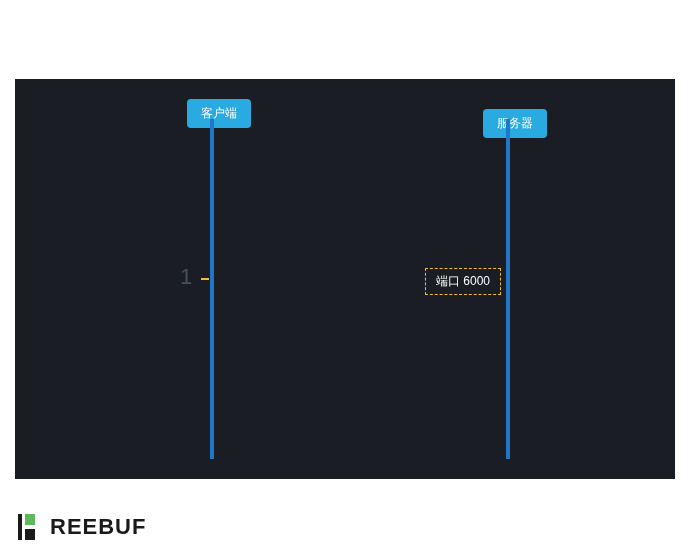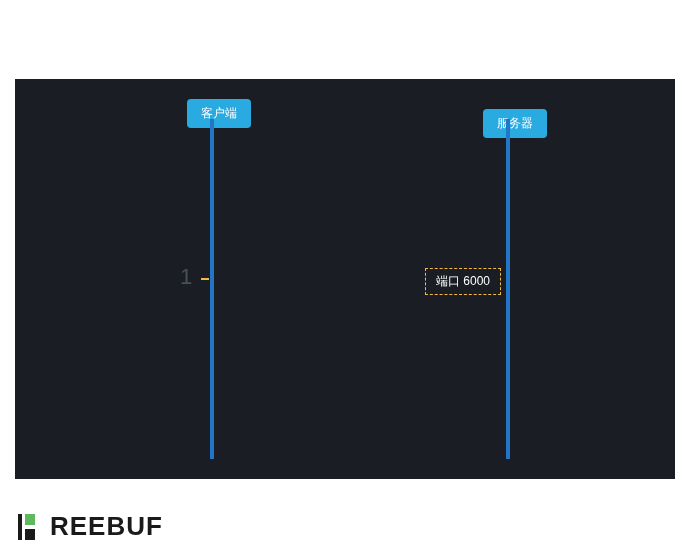--- a/index.html
+++ b/index.html
@@ -76,21 +76,21 @@
       display: flex;
       align-items: center;
       gap: 6px;
     }
     .wm-logo {
       display: flex;
       align-items: center;
     }
     .wm-text {
       font-family: Arial, sans-serif;
-      font-size: 26px;
+      font-size: 22px;
       font-weight: 700;
       letter-spacing: 1px;
       color: #1a1a1a;
     }
   </style>
 </head>
 <body>
 
 <div class="canvas">
 

